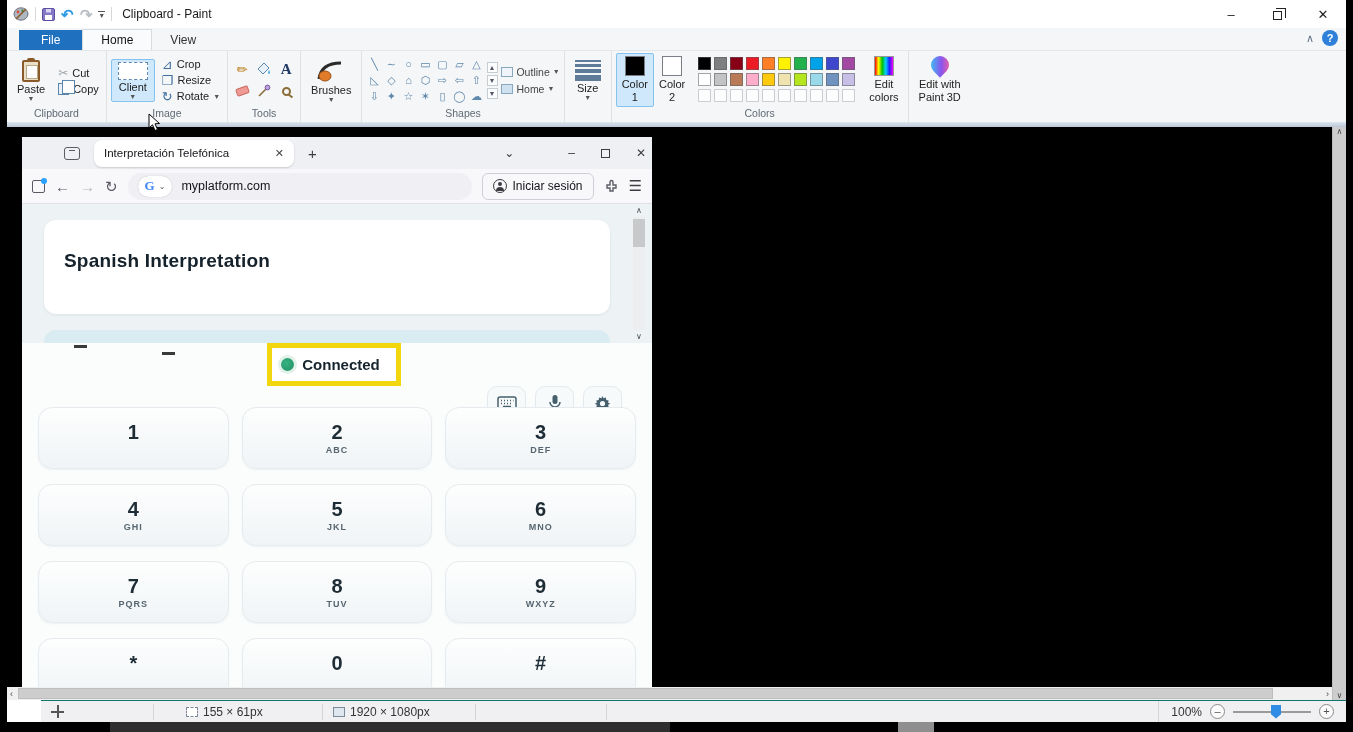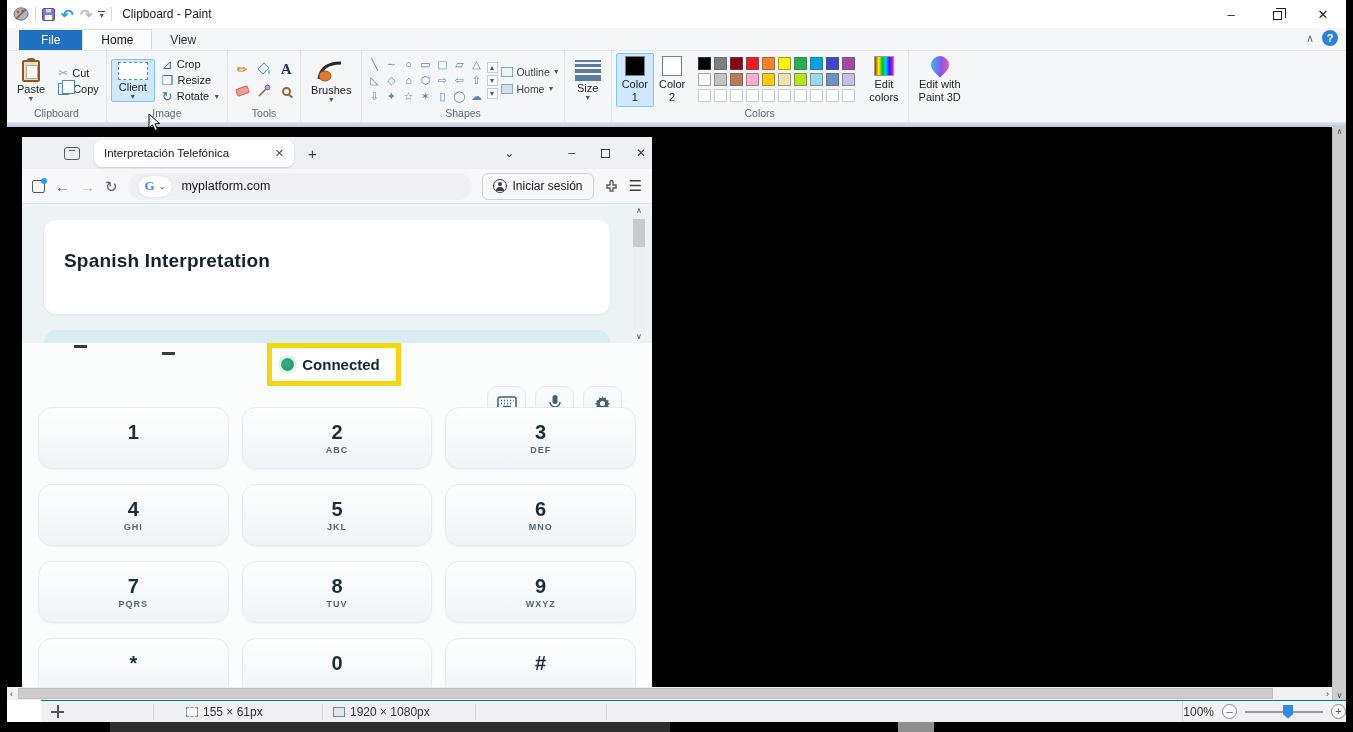--- a/index.html
+++ b/index.html
@@ -148,21 +148,21 @@
 
   
   .statusbar { height:22px; background:#f0f0f2; border-top:1px solid #0f766e; display:flex; align-items:center; font-size:12px; color:#333;margin-left:34px; }
   .sb-sep { width:1px; height:16px; background:#d4d4d6; }
   .sb-cell { display:flex; align-items:center; gap:5px; padding:0 10px; height:100%; }
   .plus-ic { position:relative; width:13px; height:13px; }
   .plus-ic::before { content:""; position:absolute; left:6px; top:0; width:1.5px; height:13px; background:#555; }
   .plus-ic::after { content:""; position:absolute; left:0; top:6px; width:13px; height:1.5px; background:#555; }
   .selsize-ic { width:12px; height:10px; border:1px dashed #7a8a99; background:#fff; }
   .imgsize-ic { width:12px; height:10px; border:1px solid #7a8a99; background:#dfe7ee; }
-  .sb-zoom { margin-left:auto; display:flex; align-items:center; gap:8px; padding:0 0; border-left:1px solid #d4d4d6; height:100%;justify-content:space-between; }
+  .sb-zoom { margin-left:auto; display:flex; align-items:center; gap:8px; padding:0 12px; border-left:1px solid #d4d4d6; height:100%;justify-content:space-between; }
   .zbtn { width:15px; height:15px; border:1px solid #8a8a8a; border-radius:50%; display:flex; align-items:center; justify-content:center;
           font-size:11px; color:#555; background:#fbfbfb; line-height:1; }
   .ztrack { width:78px; height:2px; background:#9a9a9a; position:relative; }
   .zthumb { position:absolute; left:38px; top:-6px; width:10px; height:14px; background:#2f8be4;
             clip-path:polygon(0 0,100% 0,100% 70%,50% 100%,0 70%); }
 
   .bottomstrip { position:absolute; left:0; right:0; bottom:0; height:10px; background:#000; }
   .bs-seg1 { position:absolute; left:110px; width:560px; top:0; height:10px; background:#2e2e2e; }
   .bs-seg2 { position:absolute; left:898px; width:36px; top:0; height:10px; background:#8f8f8f; }
 

